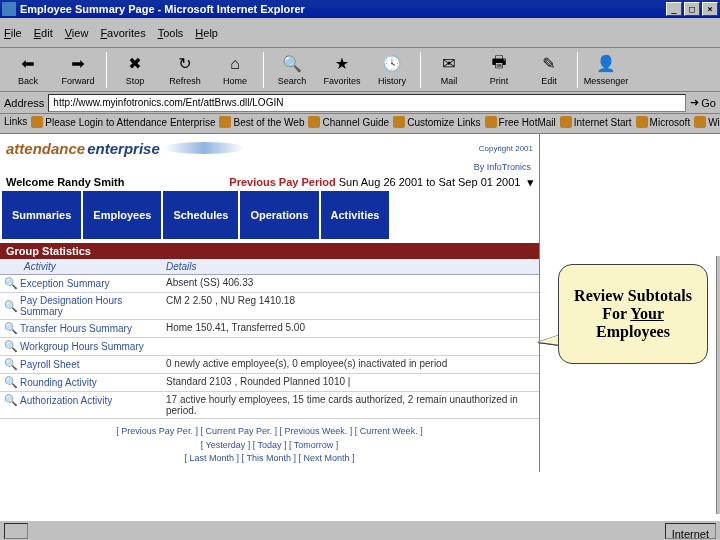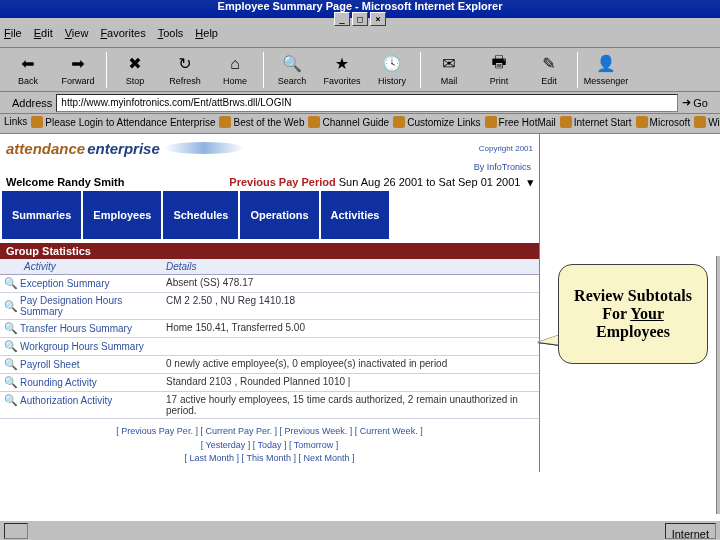--- a/index.html
+++ b/index.html
@@ -1,33 +1,33 @@
 <!DOCTYPE html>
 <html><head>
 <meta charset="utf-8">
 <style>
   * { box-sizing: border-box; margin: 0; padding: 0; }
   body { width: 720px; height: 540px; font-family: Arial, sans-serif; font-size: 10px; background: #fff; position: relative; overflow: hidden; }
   
-  .titlebar { background: linear-gradient(#1030a0, #0020a0); color: #fff; height: 18px; display: flex; align-items: center; padding: 0 2px; font-size: 11px; font-weight: bold; flex-direction: column; }
+  .titlebar { background: linear-gradient(#1030a0, #0020a0); color: #fff; height: 18px; display: flex; align-items: center; padding: 0 2px; font-size: 11px; font-weight: bold; }
   .titlebar-icon { width: 14px; height: 14px; background: #4080c0; margin-right: 4px; }
   .titlebar-text { flex: 1; }
   .win-btns { display: flex; gap: 2px; }
   .win-btn { width: 16px; height: 14px; background: #c0c0c0; border: 1px solid #fff; border-right-color: #404040; border-bottom-color: #404040; font-size: 9px; text-align: center; line-height: 12px; color: #000; font-family: monospace; }
   
   .menubar { background: #c0c0c0; height: 30px; display: flex; align-items: center; padding: 0 4px; font-size: 11px; border-bottom: 1px solid #808080; }
   .menubar span { margin-right: 12px; text-decoration: underline; text-decoration-color: transparent; }
   .menubar span::first-letter { text-decoration: underline; }
   
   .toolbar { background: #c0c0c0; height: 44px; display: flex; align-items: center; padding: 2px 4px; border-bottom: 1px solid #808080; gap: 2px; }
   .tool-btn { display: flex; flex-direction: column; align-items: center; width: 48px; height: 40px; font-size: 9px; justify-content: center; gap: 2px; }
   .tool-btn .ico { width: 20px; height: 20px; display: flex; align-items: center; justify-content: center; font-size: 16px; }
   .tool-sep { width: 1px; height: 36px; background: #808080; border-right: 1px solid #fff; margin: 0 2px; }
   
-  .addressbar { background: #c0c0c0; height: 22px; display: flex; align-items: center; padding: 2px 12px; border-bottom: 1px solid #808080; font-size: 11px; gap: 4px; }
+  .addressbar { background: #c0c0c0; height: 22px; display: flex; align-items: center; padding: 2px 4px; border-bottom: 1px solid #808080; font-size: 11px; gap: 4px; }
   .addr-input { flex: 1; background: #fff; border: 1px inset #808080; height: 18px; padding: 0 18px 0 4px; font-size: 10px; display: flex; align-items: center; }
   .go-btn { display: flex; align-items: center; gap: 2px; }
   
   .linksbar { background: #c0c0c0; height: 20px; display: flex; align-items: flex-start; padding: 2px 4px; font-size: 10px; gap: 4px; border-bottom: 1px solid #808080; overflow: hidden; white-space: nowrap; }
   .linksbar .lnk { display: flex; align-items: center; gap: 2px; }
   .lnk-ico { width: 12px; height: 12px; background: #c08020; border-radius: 2px; }
   
   .content { position: relative; height: 400px; background: #fff; }
   .page { width: 540px; border-right: 1px solid #808080; position: relative; }
   
@@ -221,21 +221,21 @@
     <div class="section-hdr">Group Statistics</div>
     <div class="table-hdr">
       <div class="col-act">Activity</div>
       <div class="col-det">Details</div>
     </div>
     <div class="row">
         <div class="col-act">
           <span class="mag">🔍</span>
           <span>Exception Summary</span>
         </div>
-        <div class="col-det">Absent (SS) 478.17</div>
+        <div class="col-det">Absent (SS) 406.33</div>
       </div>
     <div class="row">
         <div class="col-act">
           <span class="mag">🔍</span>
           <span>Pay Designation Hours Summary</span>
         </div>
         <div class="col-det">CM 2 2.50 , NU Reg 1410.18</div>
       </div>
     <div class="row">
         <div class="col-act">

